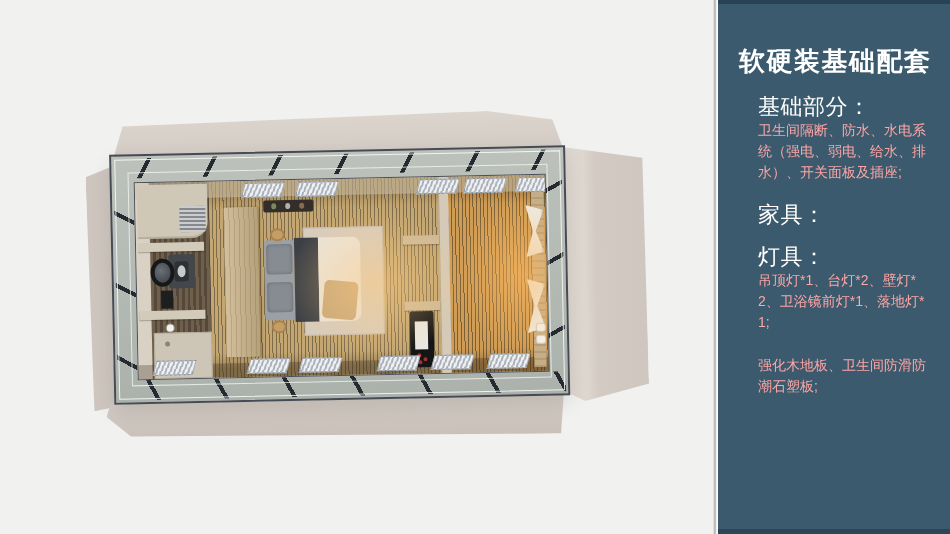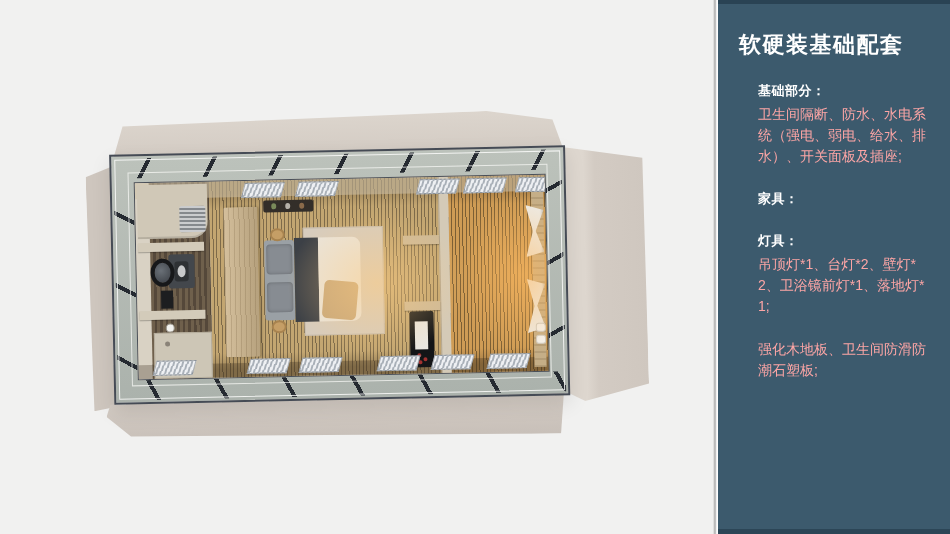--- a/index.html
+++ b/index.html
@@ -126,24 +126,24 @@
   .lt.x1{left:108px;} .lt.x2{left:162px;} .lt.x3{left:283px;} .lt.x4{left:330px;} .lt.x5{left:382px;width:30px;}
   .lb.x1{left:16px;} .lb.x2{left:110px;} .lb.x3{left:162px;} .lb.x4{left:240px;} .lb.x5{left:294px;} .lb.x6{left:350px;}
 
   
   .edge-divider{position:absolute;left:713px;top:0;width:5px;height:534px;
     background:linear-gradient(90deg,rgba(0,0,0,0),#a9a9a9 40%,#fdfdfd 75%,#ffffff);}
   .sidebar{position:absolute;left:718px;top:0;width:232px;height:534px;box-sizing:border-box;
     background:var(--sidebar-bg,#3c5a6d);color:var(--sidebar-text,#ffffff);}
   .sidebar::before{content:"";position:absolute;left:0;top:0;right:0;height:4px;background:rgba(10,25,38,.35);}
   .sidebar::after{content:"";position:absolute;left:0;bottom:0;right:0;height:5px;background:rgba(10,25,38,.30);}
-  .sidebar-title{margin:28px 12px 0 21px;font-size:22px;line-height:34px;font-weight:bold;letter-spacing:1.5px;}
+  .sidebar-title{margin:44px 12px 0 21px;font-size:26px;line-height:34px;font-weight:bold;letter-spacing:1.5px;}
   .spec-list{margin:19px 14px 0 40px;}
   .spec-section{margin-bottom:22px;}
-  .spec-heading{font-size:13px;line-height:20px;font-weight:bold;margin-bottom:3px;letter-spacing:.5px;}
+  .spec-heading{font-size:22px;line-height:20px;font-weight:normal;margin-bottom:3px;letter-spacing:.5px;}
   .spec-body{font-size:14px;line-height:21px;color:#fca5a5;width:176px;word-break:break-all;}
 </style>
 </head>
 <body>
 
 <div class="render-area">
   <div class="model">
     <div class="flap flap-top"></div>
     <div class="flap flap-left"></div>
     <div class="flap flap-right"></div>

